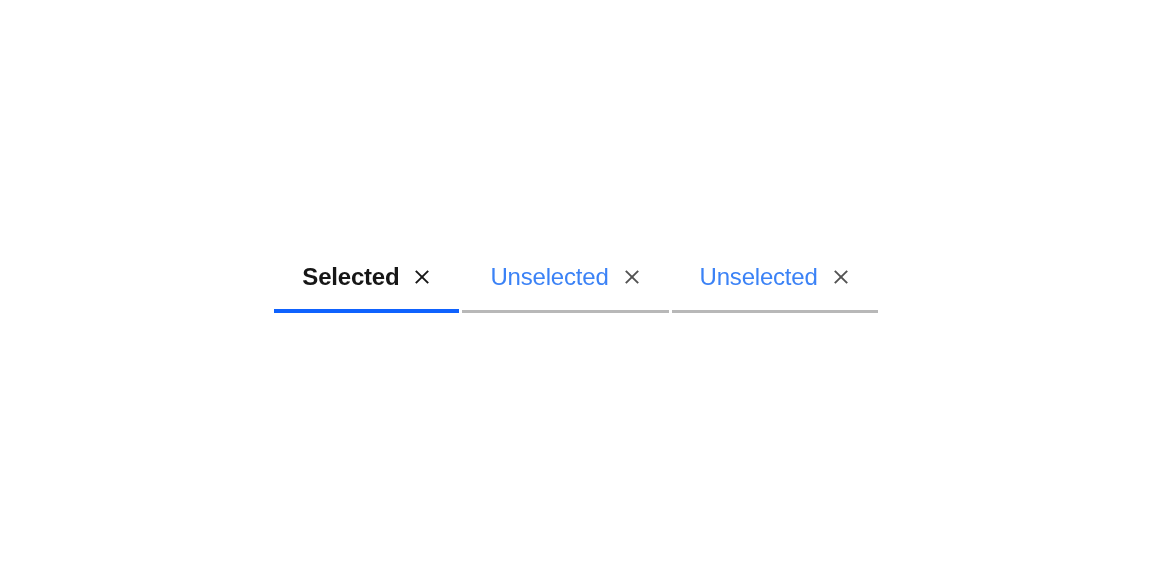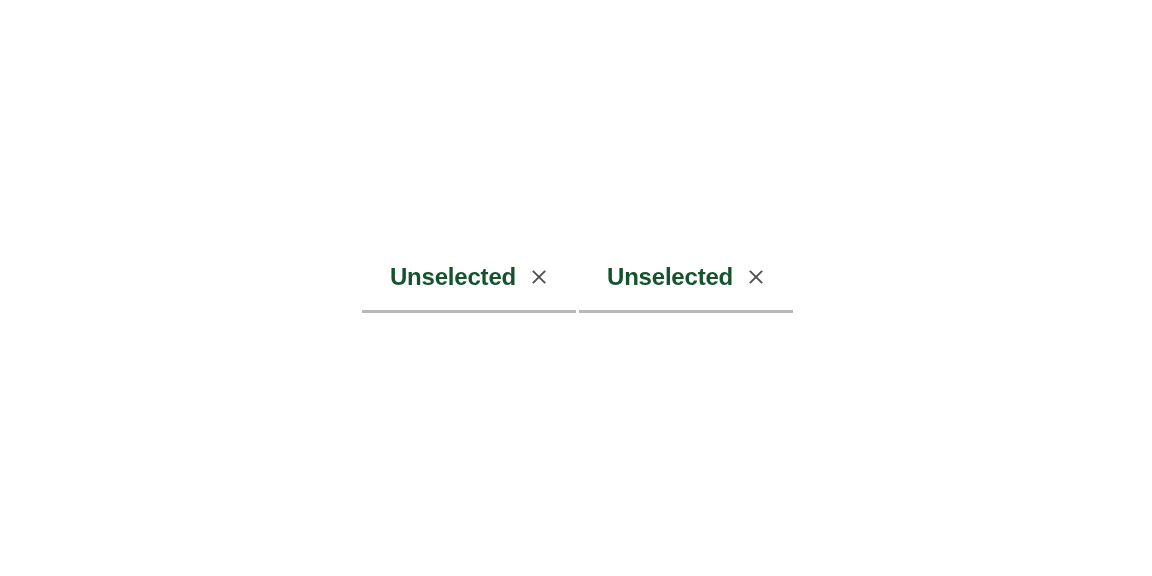--- a/index.html
+++ b/index.html
@@ -32,22 +32,22 @@
     .tab-label {
       font-size: 24px;
       letter-spacing: -0.2px;
       line-height: 1.2;
     }
     .tab.selected .tab-label {
       color: #161616;
       font-weight: 600;
     }
     .tab.unselected .tab-label {
-      color: #14532d;
-      font-weight: 700;
+      color: #3b82f6;
+      font-weight: 400;
     }
     .tab.selected {
       border-bottom: 4px solid #0f62fe;
     }
     .tab.unselected {
       border-bottom: 3px solid #b8b8b8;
       margin-left: 3px;
     }
     .close-icon {
       width: 18px;
@@ -65,20 +65,29 @@
     }
     .tab.unselected .close-icon svg {
       stroke: #525252;
     }
   </style>
 </head>
 <body>
 
 <div class="tabs">
 
+  <div class="tab selected">
+    <span class="tab-label">Selected</span>
+    <span class="close-icon">
+      <svg viewBox="0 0 16 16" fill="none">
+        <line x1="2.5" y1="2.5" x2="13.5" y2="13.5"></line>
+        <line x1="13.5" y1="2.5" x2="2.5" y2="13.5"></line>
+      </svg>
+    </span>
+  </div>
 
   <div class="tab unselected">
     <span class="tab-label">Unselected</span>
     <span class="close-icon">
       <svg viewBox="0 0 16 16" fill="none">
         <line x1="2.5" y1="2.5" x2="13.5" y2="13.5"></line>
         <line x1="13.5" y1="2.5" x2="2.5" y2="13.5"></line>
       </svg>
     </span>
   </div>

